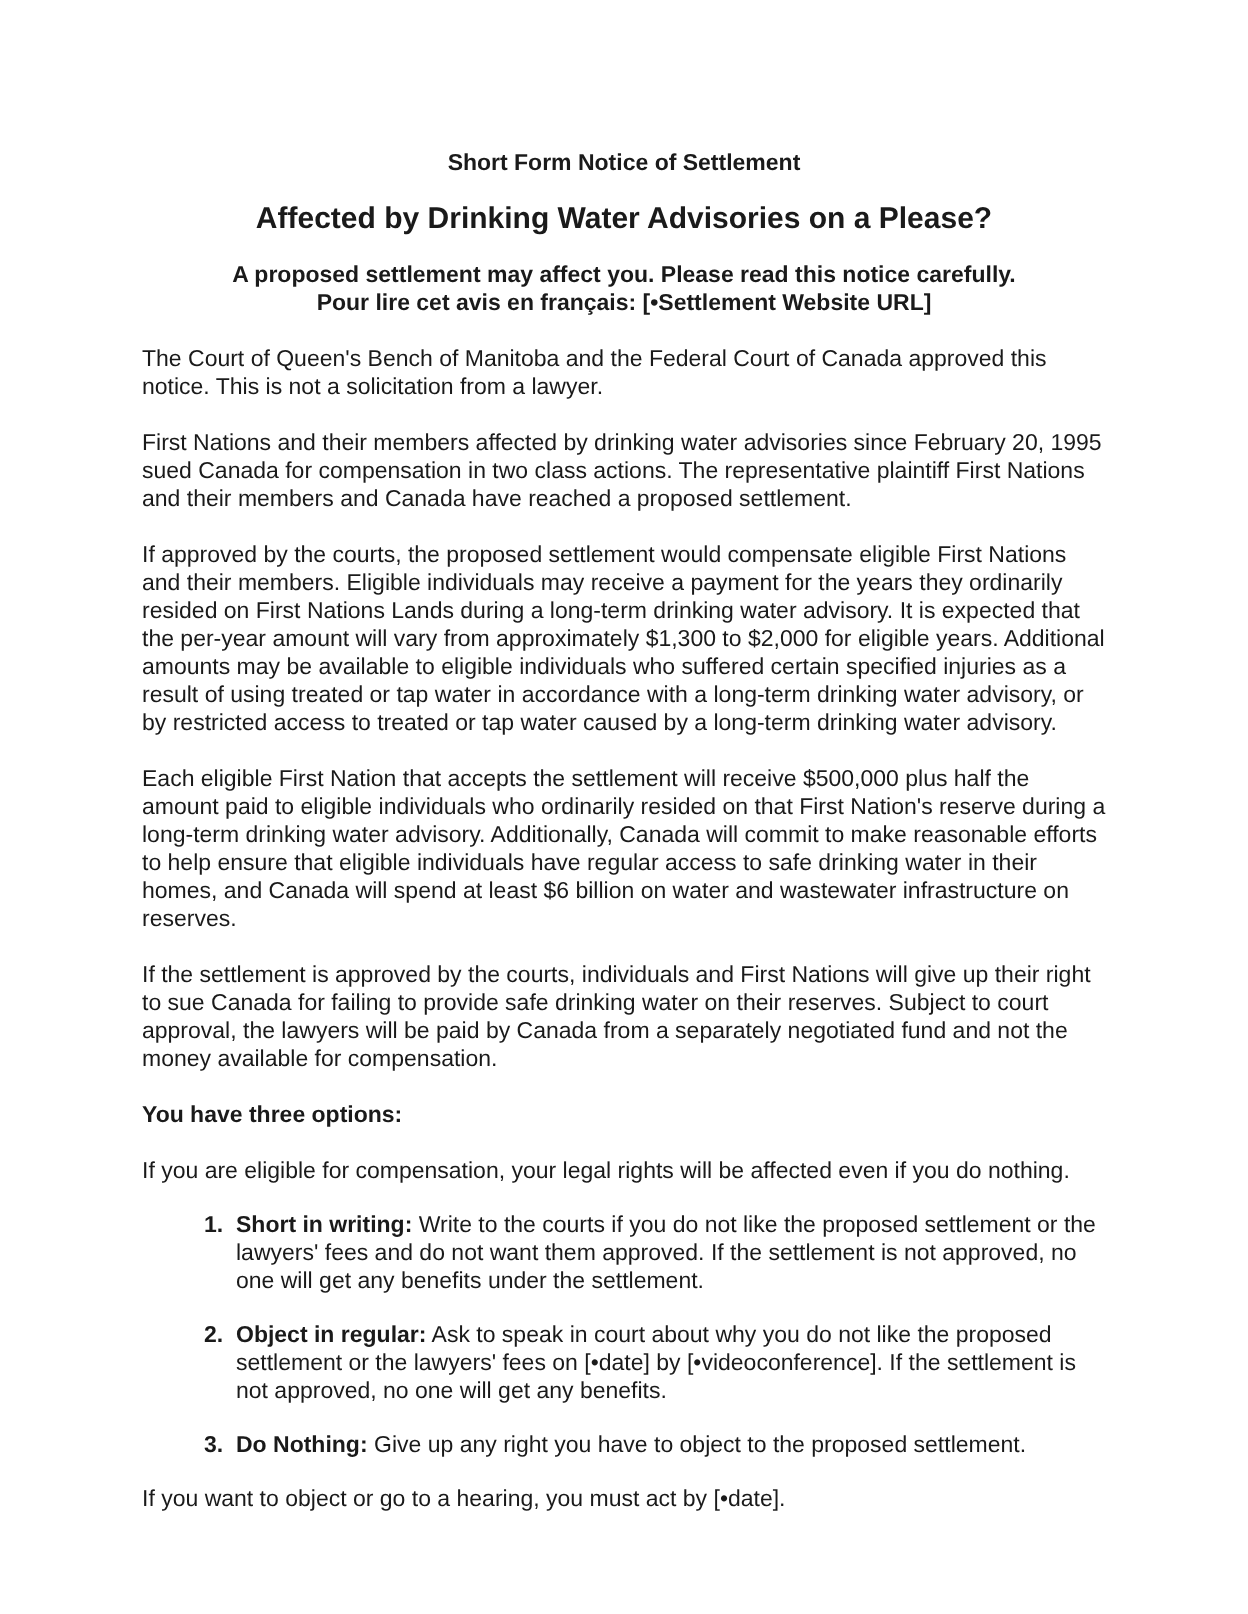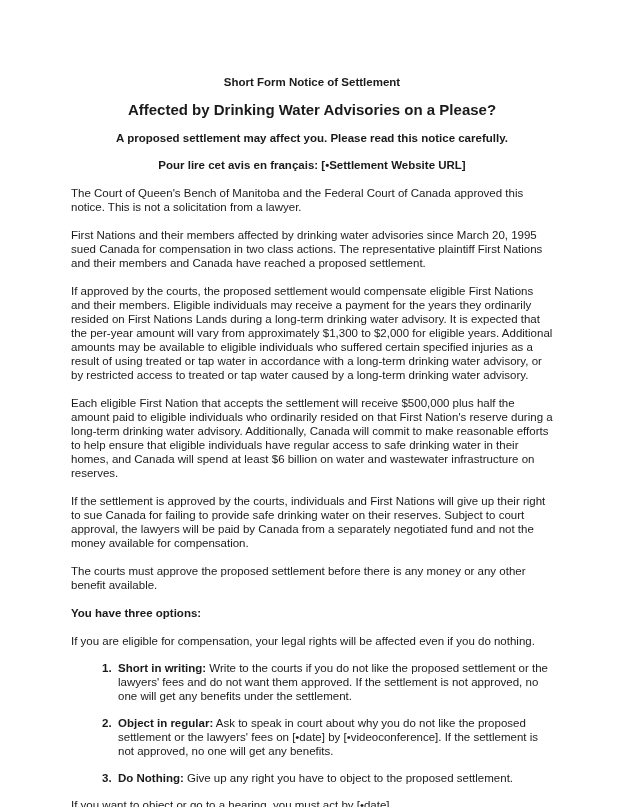--- a/index.html
+++ b/index.html
@@ -29,21 +29,21 @@
     line-height: 14px;
   }
   .title {
     margin: 0 0 13px 0;
     text-align: center;
     font-size: 15px;
     font-weight: bold;
     line-height: 17px;
   }
   .subtitle {
-    margin: 13px;
+    margin: 0;
     text-align: center;
     font-size: 11.5px;
     font-weight: bold;
     line-height: 14px;
   }
   .subtitle-block {
     margin: 0 0 14px 0;
   }
   .body-para {
     margin: 14px 0 13px 0;
@@ -83,29 +83,28 @@
 
   <h1 class="title">Affected by Drinking Water Advisories on a Please?</h1>
 
   <div class="subtitle-block">
     <p class="subtitle">A proposed settlement may affect you. Please read this notice carefully.</p>
     <p class="subtitle">Pour lire cet avis en français: [•Settlement Website URL]</p>
   </div>
 
   <p class="body-para">The Court of Queen's Bench of Manitoba and the Federal Court of Canada approved this notice. This is not a solicitation from a lawyer.</p>
 
-  <p class="body-para">First Nations and their members affected by drinking water advisories since March 20, 1995 sued Canada for compensation in two class actions. The representative plaintiff First Nations and their members and Canada have reached a proposed settlement.</p>
+  <p class="body-para">First Nations and their members affected by drinking water advisories since February 20, 1995 sued Canada for compensation in two class actions. The representative plaintiff First Nations and their members and Canada have reached a proposed settlement.</p>
 
   <p class="body-para">If approved by the courts, the proposed settlement would compensate eligible First Nations and their members. Eligible individuals may receive a payment for the years they ordinarily resided on First Nations Lands during a long-term drinking water advisory. It is expected that the per-year amount will vary from approximately $1,300 to $2,000 for eligible years. Additional amounts may be available to eligible individuals who suffered certain specified injuries as a result of using treated or tap water in accordance with a long-term drinking water advisory, or by restricted access to treated or tap water caused by a long-term drinking water advisory.</p>
 
   <p class="body-para">Each eligible First Nation that accepts the settlement will receive $500,000 plus half the amount paid to eligible individuals who ordinarily resided on that First Nation's reserve during a long-term drinking water advisory. Additionally, Canada will commit to make reasonable efforts to help ensure that eligible individuals have regular access to safe drinking water in their homes, and Canada will spend at least $6 billion on water and wastewater infrastructure on reserves.</p>
 
   <p class="body-para">If the settlement is approved by the courts, individuals and First Nations will give up their right to sue Canada for failing to provide safe drinking water on their reserves. Subject to court approval, the lawyers will be paid by Canada from a separately negotiated fund and not the money available for compensation.</p>
 
-  <p class="body-para">The courts must approve the proposed settlement before there is any money or any other benefit available.</p>
 
   <p class="body-para bold">You have three options:</p>
 
   <p class="body-para">If you are eligible for compensation, your legal rights will be affected even if you do nothing.</p>
 
   <div class="options-list">
 
     <div class="option-item">
       <span class="option-num">1.</span>
       <span class="option-body"><strong>Short in writing:</strong> <span>Write to the courts if you do not like the proposed settlement or the lawyers' fees and do not want them approved. If the settlement is not approved, no one will get any benefits under the settlement.</span></span>

